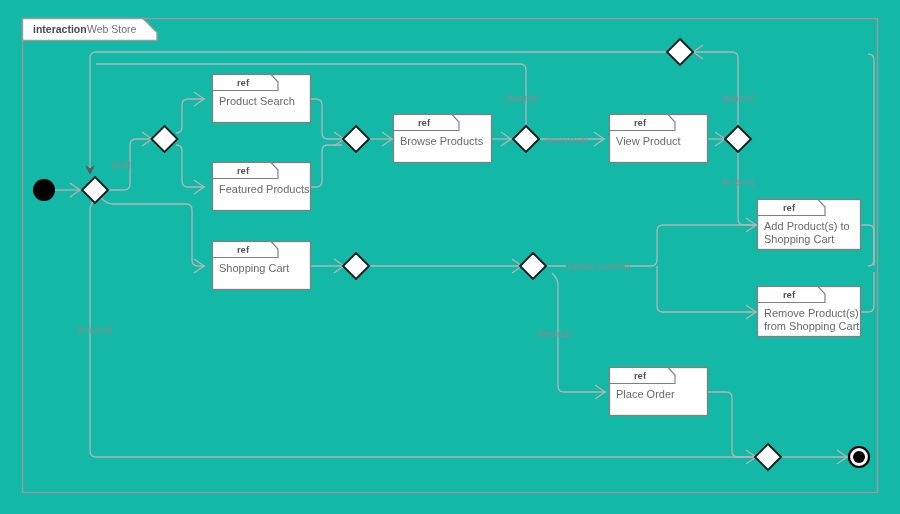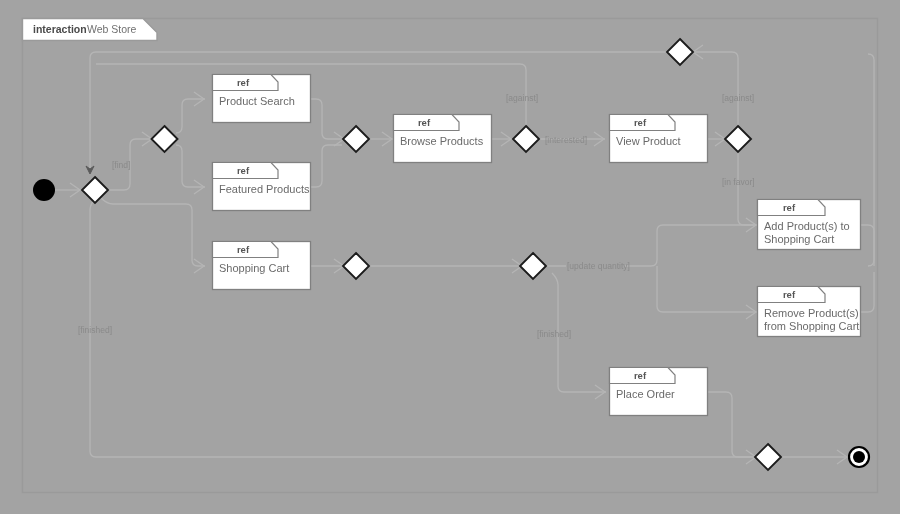--- a/index.html
+++ b/index.html
@@ -1,18 +1,18 @@
 <!DOCTYPE html>
 <html><head>
 <meta charset="utf-8">
 <style>
   html,body{margin:0;padding:0;background:#ffffff;}
   body{width:900px;height:514px;overflow:hidden;
        font-family:"Liberation Sans", sans-serif;}
-  #stage{position:relative;width:900px;height:514px;background:#a3a3a3;}
+  #stage{position:relative;width:900px;height:514px;background:#14b8a6;}
   svg{position:absolute;left:0;top:0;}
   .frame-rect{fill:none;stroke:#9a9a9a;stroke-width:1.4;}
   .hdr-path{fill:#ffffff;stroke:#9a9a9a;stroke-width:1.4;}
   .hdr-kw{font-size:10.5px;font-weight:bold;fill:#4a4a4a;}
   .hdr-nm{font-size:10.5px;fill:#707070;}
   .edge{fill:none;stroke:#b5b5b5;stroke-width:1.3;stroke-linejoin:round;}
   .arrowline{stroke:#b5b5b5;stroke-width:1.3;fill:none;}
   .refbox{fill:#ffffff;stroke:#808080;stroke-width:1.3;}
   .reftab{fill:#ffffff;stroke:#808080;stroke-width:1.2;}
   .reflbl{font-size:9.5px;font-weight:bold;fill:#555555;text-anchor:middle;}

